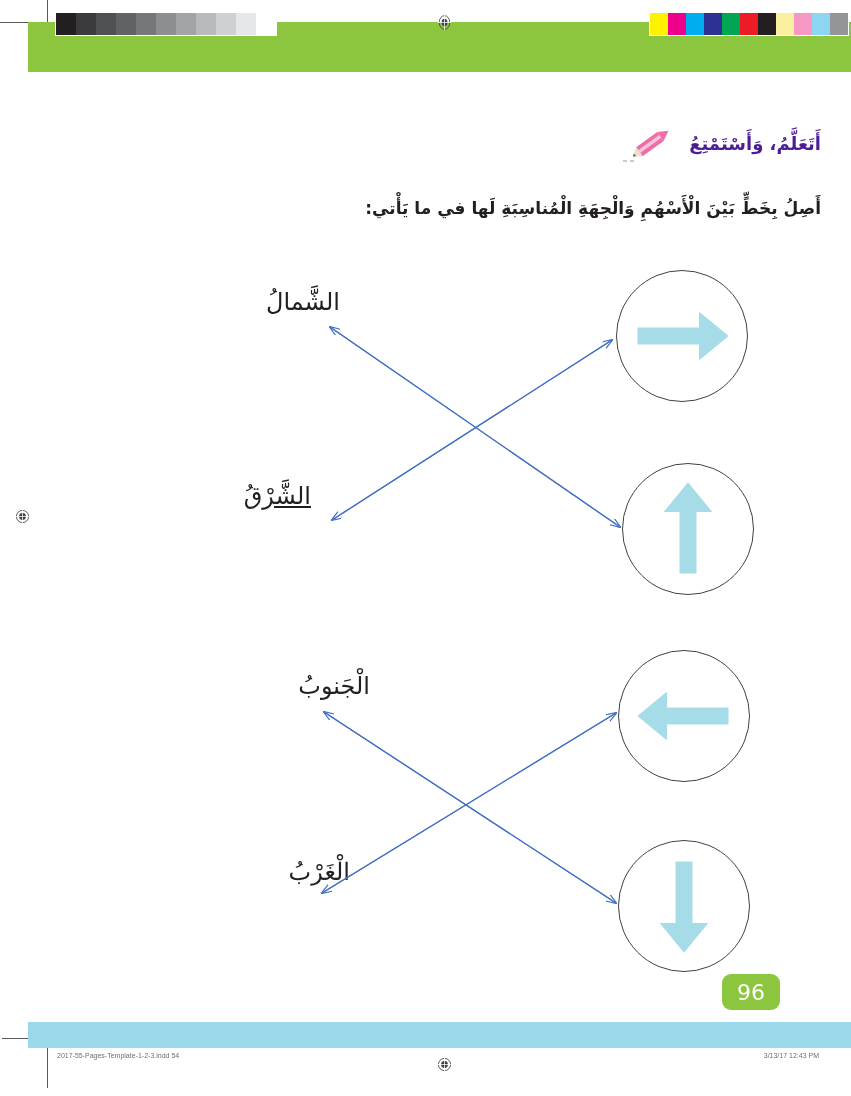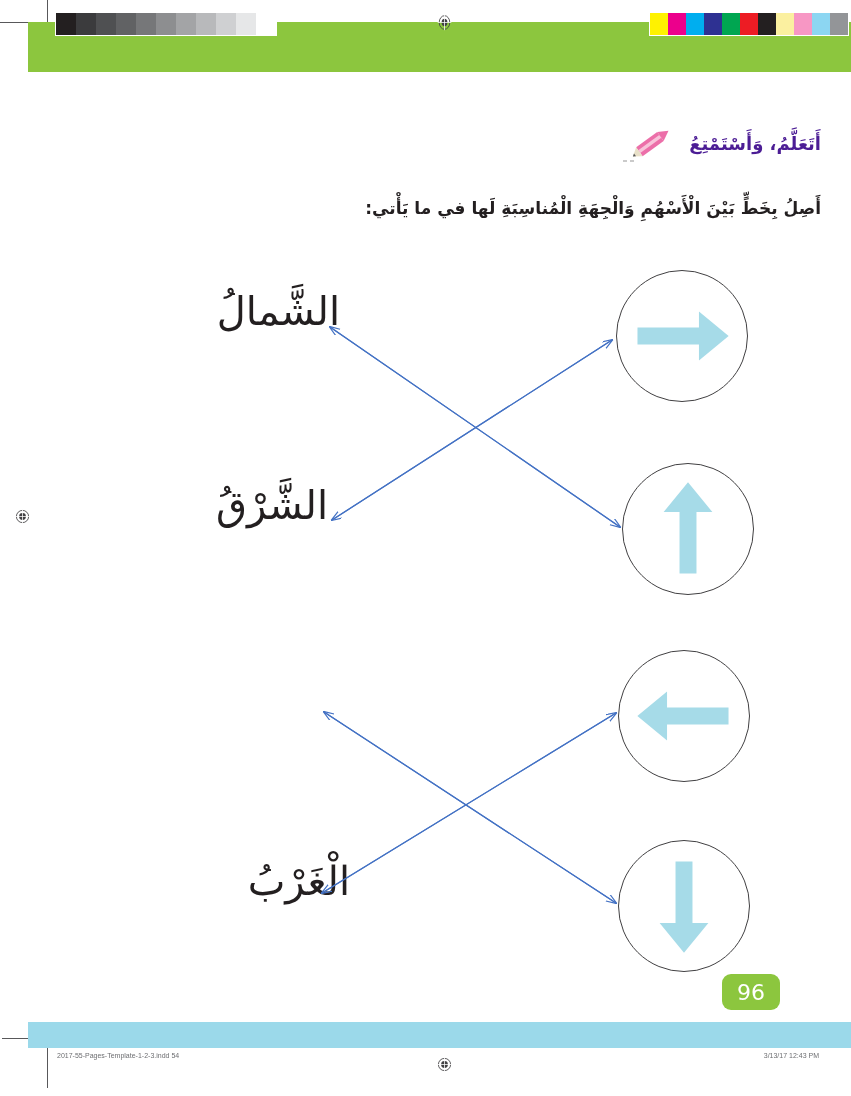--- a/index.html
+++ b/index.html
@@ -115,29 +115,29 @@
     top: 0;
     width: 851px;
     height: 1096px;
     pointer-events: none;
   }
 
   .word {
     position: absolute;
     direction: rtl;
     font-family: "DejaVu Sans", "Liberation Sans", sans-serif;
-    font-size: 40px;
+    font-size: 24px;
     font-weight: normal;
     color: #231f20;
     white-space: nowrap;
     text-align: center;
     pointer-events: auto;
   }
   .word-shamal  { right: 511px; top: 288px; }
-  .word-sharq   { right: 523px; top: 482px; }
+  .word-sharq   { right: 540px; top: 482px; text-decoration: underline; }
   .word-janoub  { right: 481px; top: 672px; }
   .word-gharb   { right: 501px; top: 858px; font-family: Liberation Serif, serif; }
 
   .circle {
     position: absolute;
     width: 132px;
     height: 132px;
     border: 1.3px solid #414042;
     border-radius: 50%;
     box-sizing: border-box;
@@ -272,20 +272,21 @@
       </g>
       <line x1="2" y1="37" x2="16" y2="37" stroke="#b9b9b9" stroke-width="1.4" stroke-dasharray="4 3"></line>
     </svg>
   </div>
 
   <div class="instruction">أَصِلُ بِخَطٍّ بَيْنَ الْأَسْهُمِ وَالْجِهَةِ الْمُناسِبَةِ لَها في ما يَأْتي:</div>
 
   <div class="exercise">
     <div class="word word-shamal">الشَّمالُ</div>
     <div class="word word-sharq">الشَّرْقُ</div>
+    <div class="word word-janoub">الْجَنوبُ</div>
     <div class="word word-gharb">الْغَرْبُ</div>
 
     <div class="circle circle-1">
       <svg class="arrow-svg" viewBox="0 0 100 100">
         <polygon points="8,42 66,42 66,27 94,50 66,73 66,58 8,58" fill="#a6dbe8"></polygon>
       </svg>
     </div>
 
     <div class="circle circle-2">
       <svg class="arrow-svg" viewBox="0 0 100 100">

